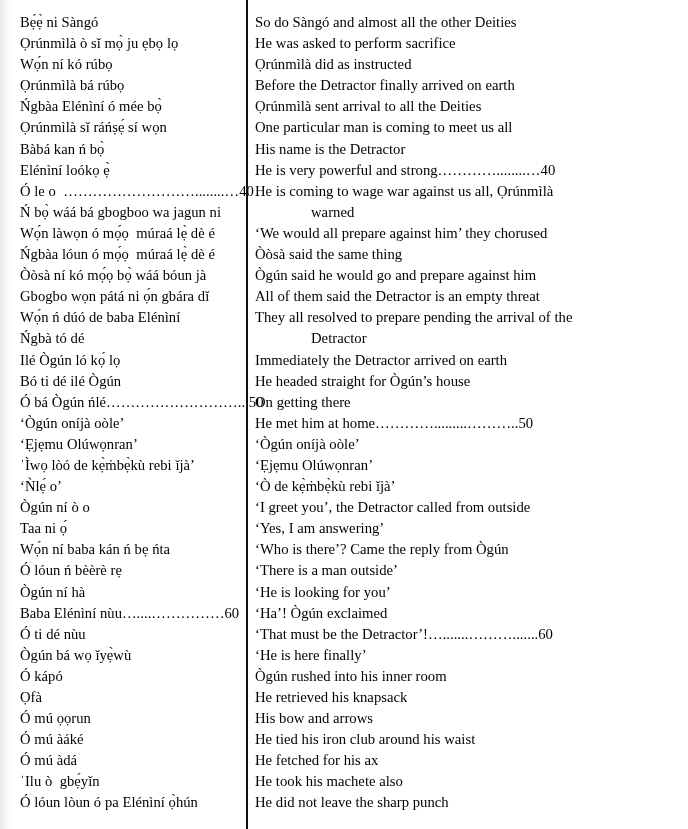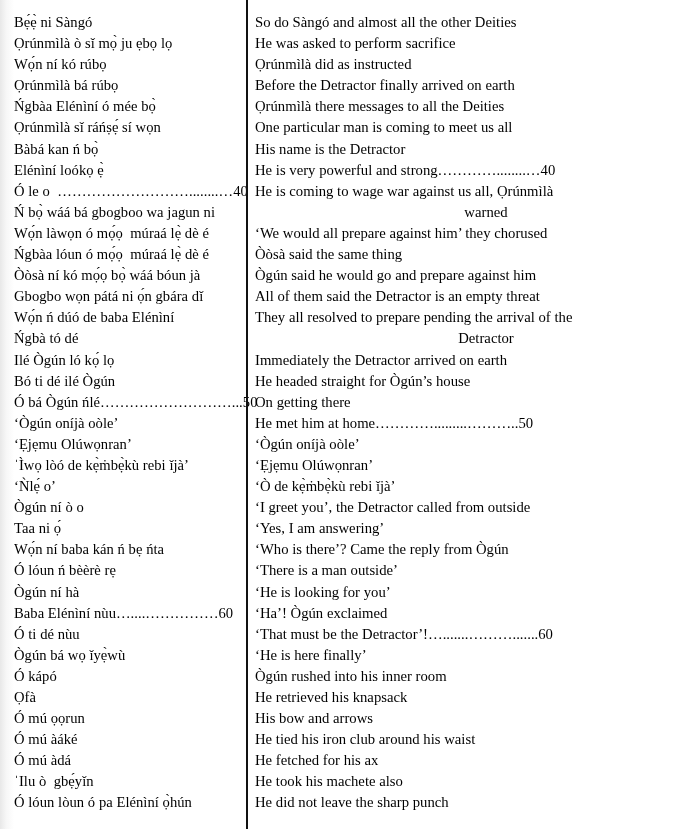--- a/index.html
+++ b/index.html
@@ -31,21 +31,21 @@
     background: linear-gradient(to right, #e8e8e8 0%, #f7f7f7 45%, #ffffff 100%);
     pointer-events: none;
     z-index: 3;
   }
   .column {
     box-sizing: border-box;
     height: 829px;
   }
   .col-yoruba {
     width: 246px;
-    padding: 12px 4px 0 14px;
+    padding: 12px 4px 0 20px;
   }
   .divider {
     width: 2px;
     min-width: 2px;
     height: 829px;
     background: #111111;
     margin-top: 0;
   }
   .col-english {
     width: 417px;
@@ -57,21 +57,20 @@
     white-space: pre;
     letter-spacing: 0.04px;
     min-height: 21.1px;
   }
   .col-english .line {
     font-size: 14.7px;
     letter-spacing: 0.01px;
   }
   .line.indent {
     padding-left: 56px;
-    text-align: center;
   }
 </style>
 </head>
 <body>
 
 <div id="page">
 
   <div class="column col-yoruba" id="yoruba-col">
       <div class="line">Bẹ́ẹ̀ ni Sàngó</div>
       <div class="line">Ọrúnmìlà ò sǐ mọ̀ ju ẹbọ lọ</div>
@@ -113,21 +112,21 @@
       <div class="line">Ó lóun lòun ó pa Elénìní ọ̀hún</div>
     </div>
 
   <div class="divider"></div>
 
   <div class="column col-english" id="english-col">
       <div class="line">So do Sàngó and almost all the other Deities</div>
       <div class="line">He was asked to perform sacrifice</div>
       <div class="line">Ọrúnmìlà did as instructed</div>
       <div class="line">Before the Detractor finally arrived on earth</div>
-      <div class="line">Ọrúnmìlà there messages to all the Deities</div>
+      <div class="line">Ọrúnmìlà sent arrival to all the Deities</div>
       <div class="line">One particular man is coming to meet us all</div>
       <div class="line">His name is the Detractor</div>
       <div class="line">He is very powerful and strong…………........…40</div>
       <div class="line">He is coming to wage war against us all, Ọrúnmìlà</div>
       <div class="line indent">warned</div>
       <div class="line">‘We would all prepare against him’ they chorused</div>
       <div class="line">Òòsà said the same thing</div>
       <div class="line">Ògún said he would go and prepare against him</div>
       <div class="line">All of them said the Detractor is an empty threat</div>
       <div class="line">They all resolved to prepare pending the arrival of the</div>

